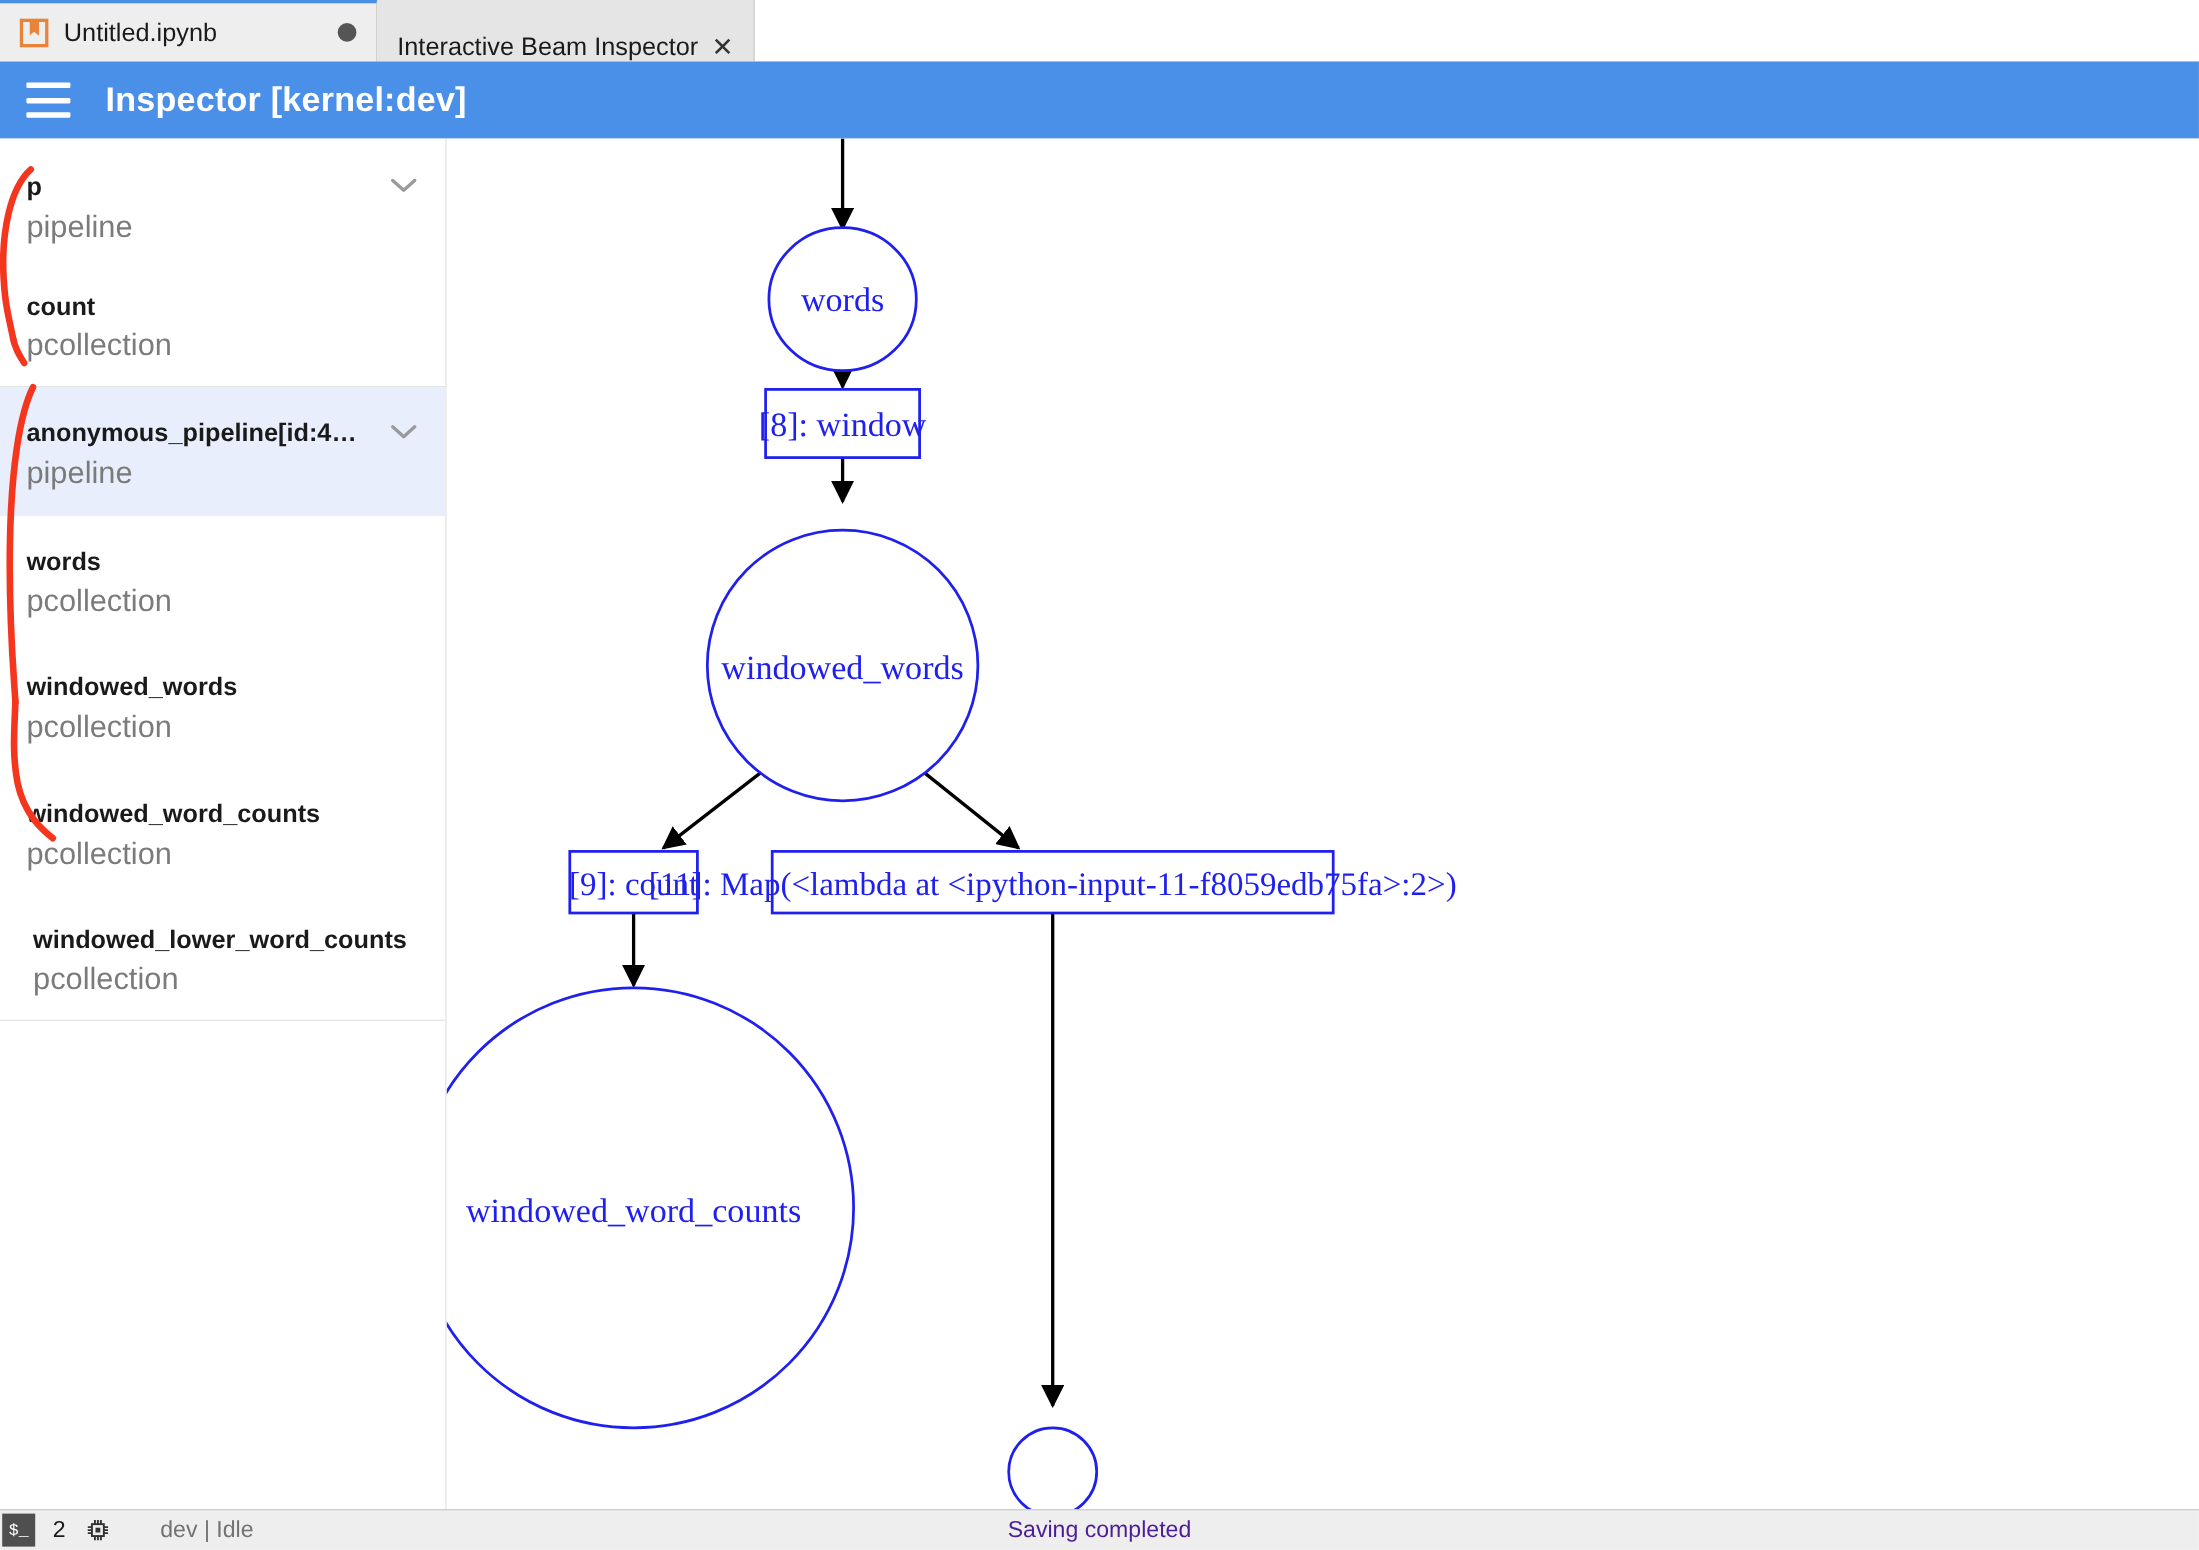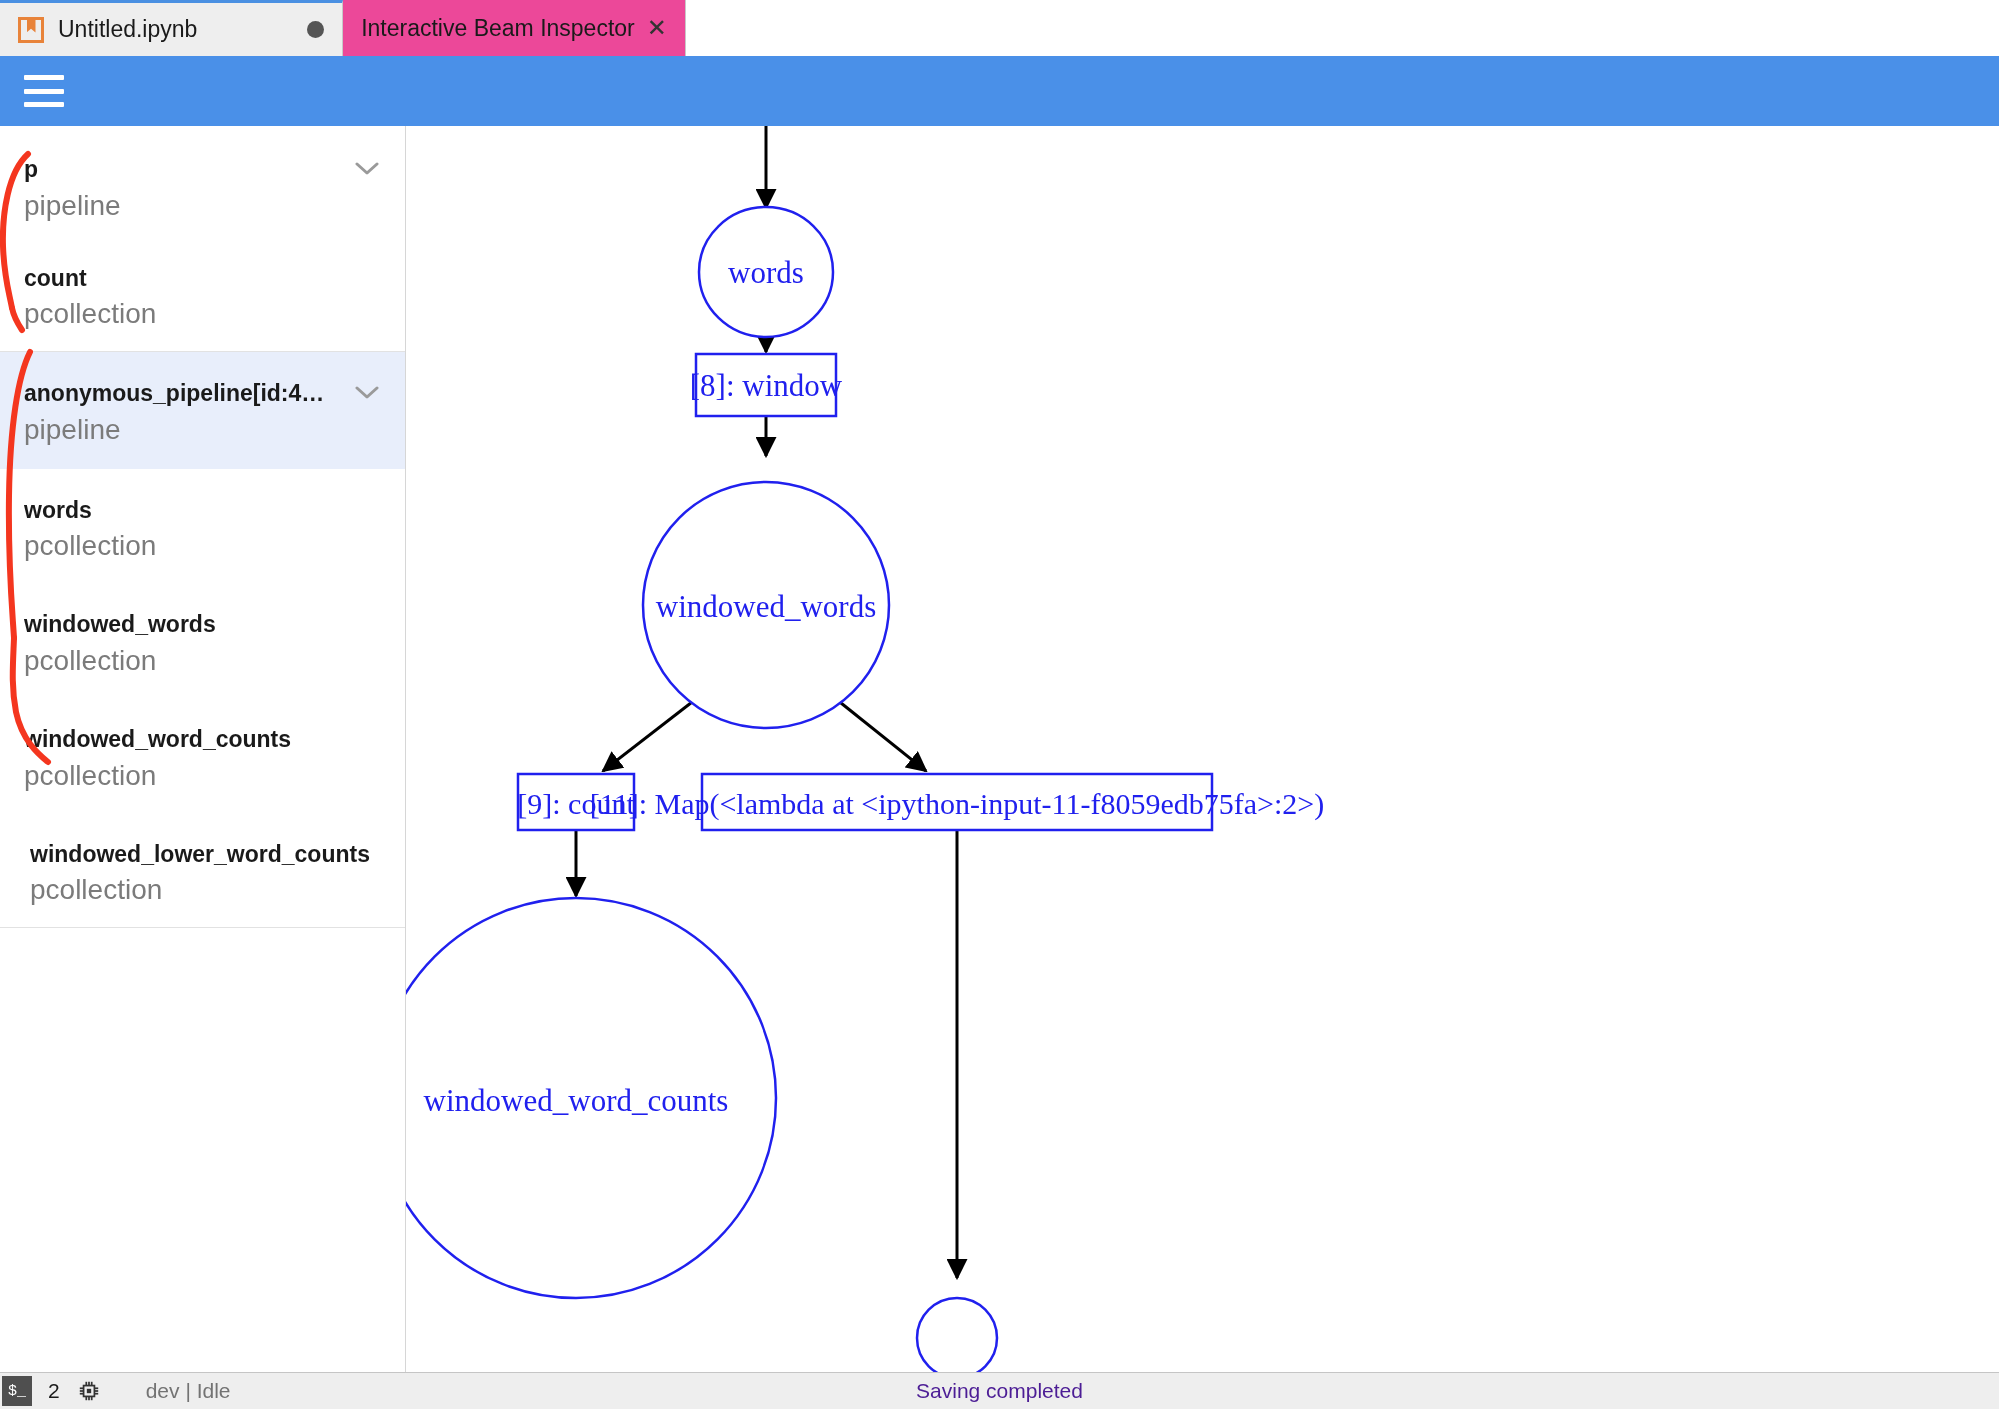--- a/index.html
+++ b/index.html
@@ -35,25 +35,26 @@
     padding: 0 18px;
   }
   .tab.inactive {
     background: #eeeeee;
     border-right: 1px solid #c8c8c8;
     border-top: 3px solid #4a90e2;
     width: 343px;
     justify-content: space-between;
   }
   .tab.active {
-    background: #ec4899;
+    background: #e5e5e5;
     border-right: 1px solid #c8c8c8;
     width: 343px;
     justify-content: center;
     gap: 12px;
+    align-items: flex-end;
   }
   .tab-label {
     font-size: 23px;
     color: #1a1a1a;
     white-space: nowrap;
   }
   .nb-icon {
     width: 26px;
     height: 26px;
     border: 3px solid #e8833a;
@@ -242,20 +243,21 @@
     <span class="close-x">✕</span>
   </div>
 </div>
 
 <div class="header">
   <div class="hamburger">
     <span></span>
     <span></span>
     <span></span>
   </div>
+  <div class="header-title">Inspector [kernel:dev]</div>
 </div>
 
 <div class="content">
 
   <div class="sidebar">
 
     <div class="sb-group">
       <div class="sb-item" style="padding-top:30px;">
         <div class="sb-name">p</div>
         <div class="sb-type">pipeline</div>

